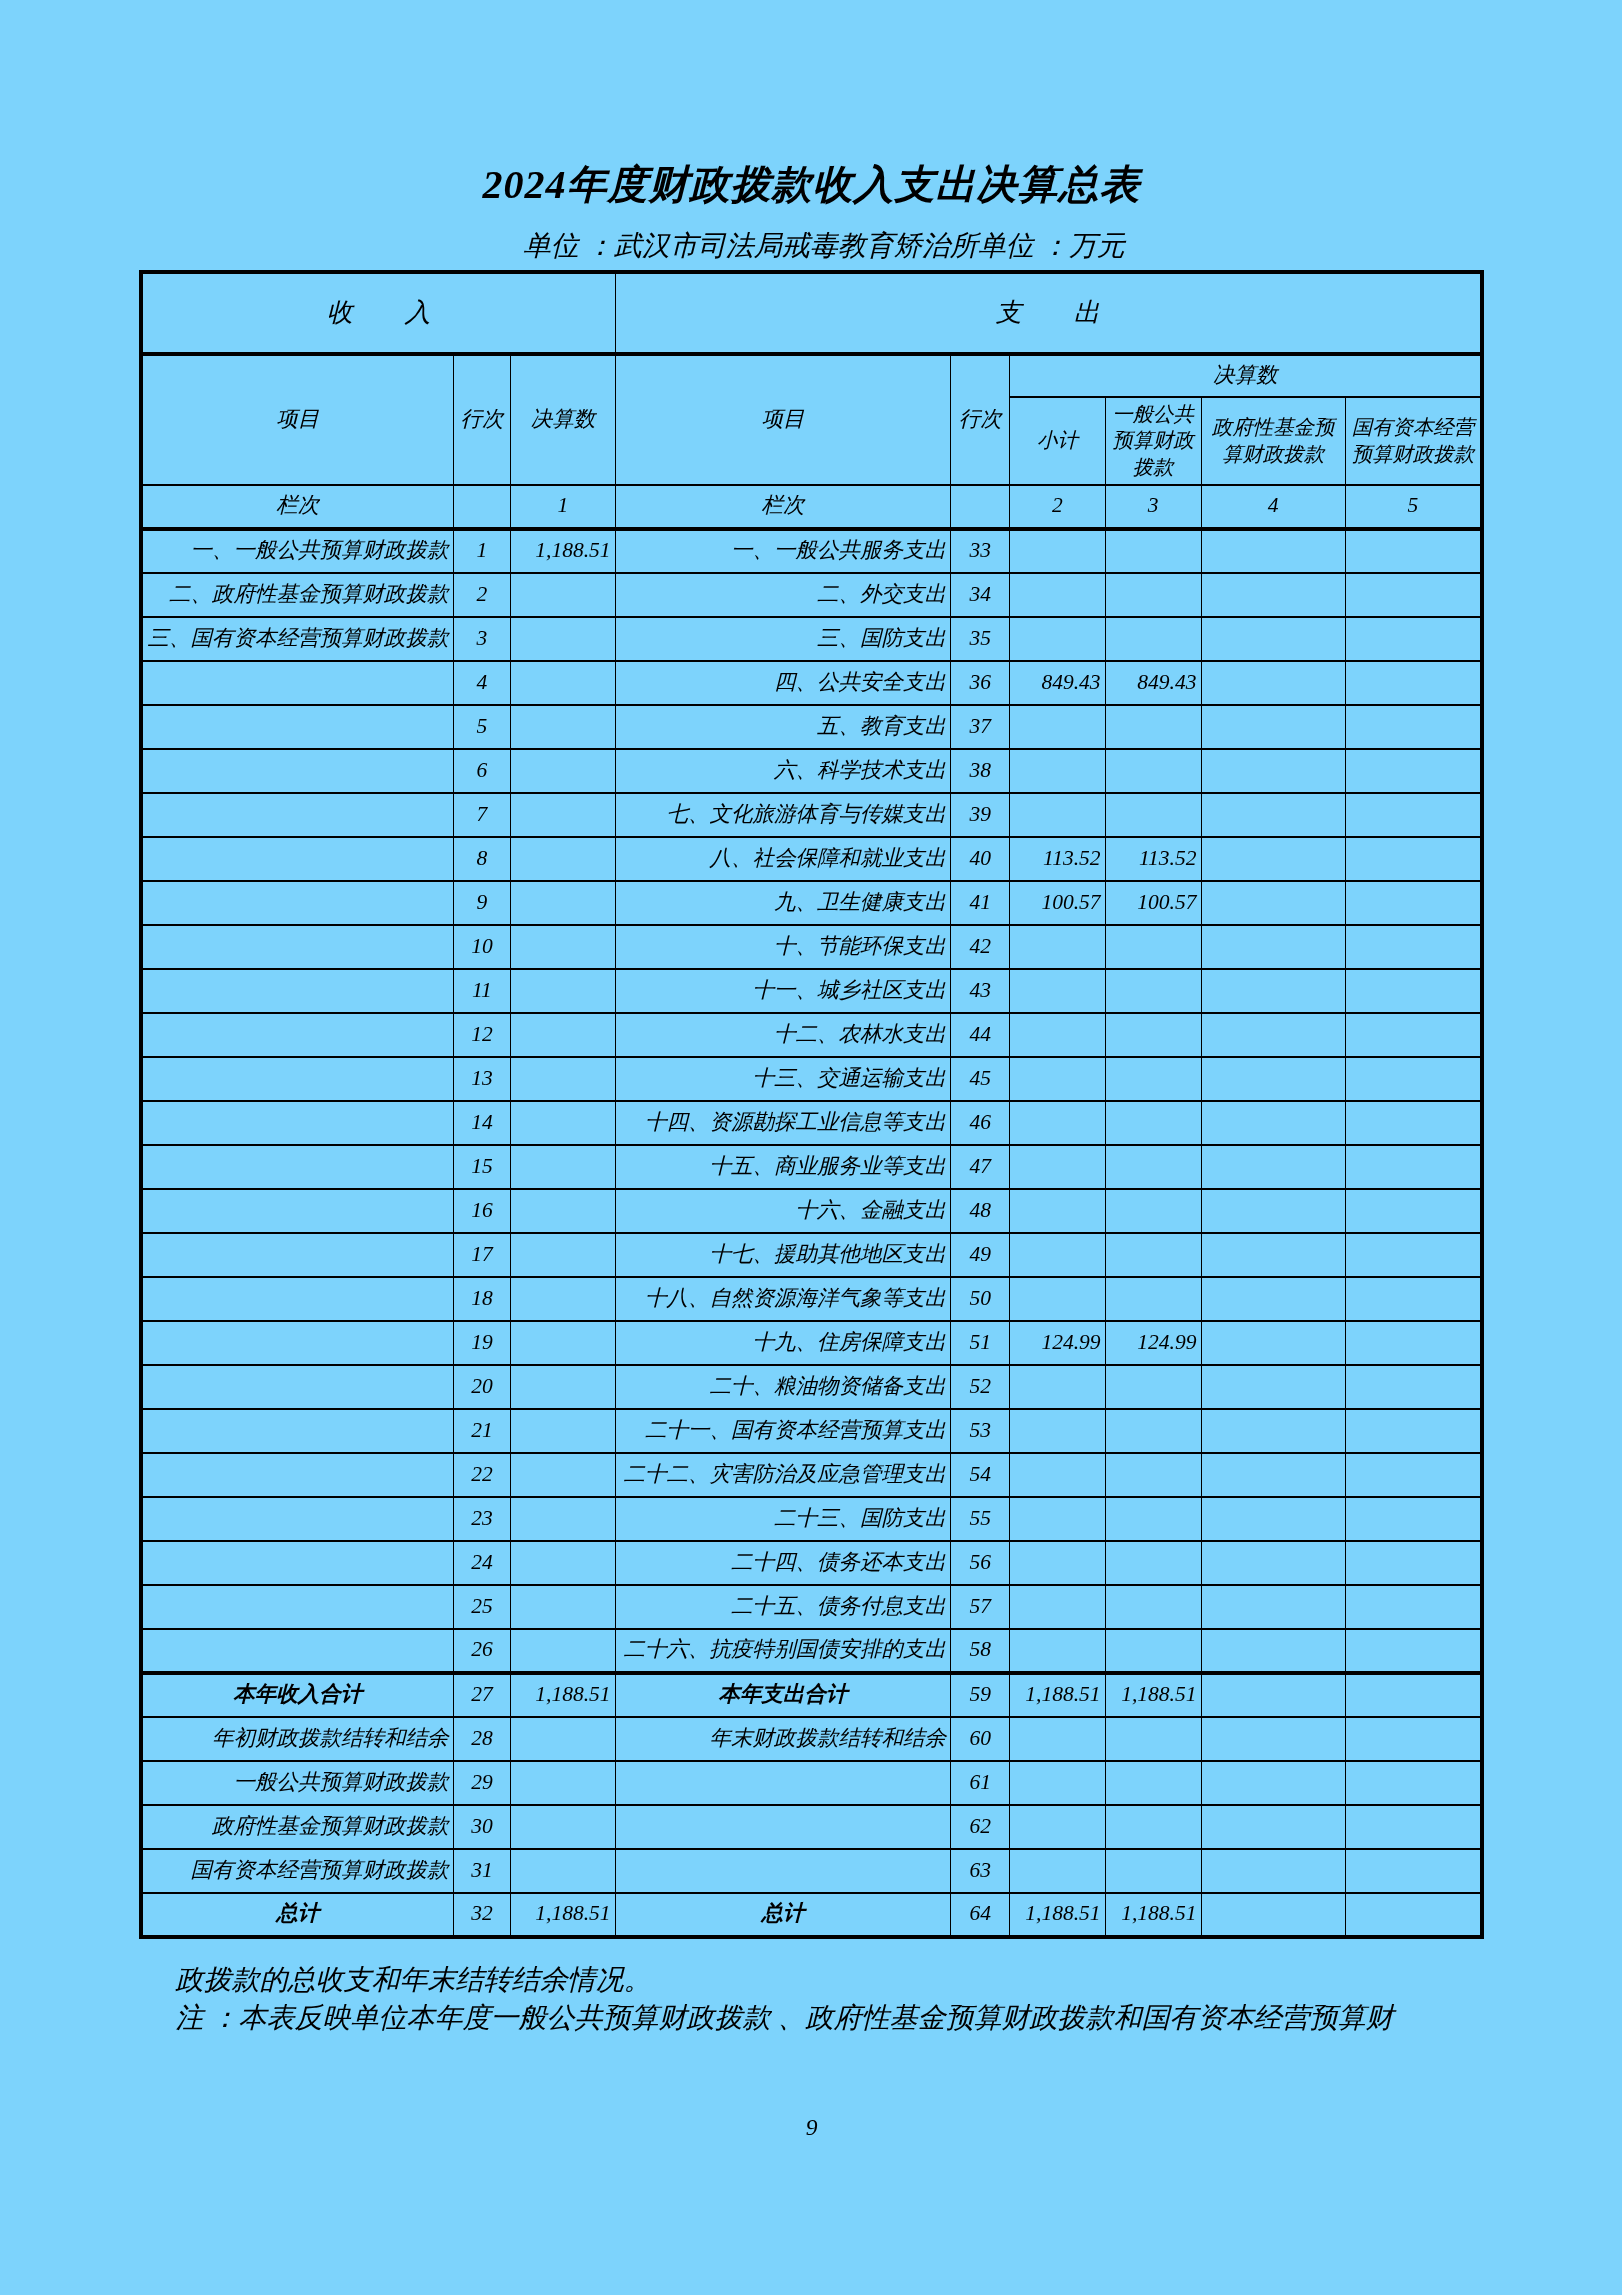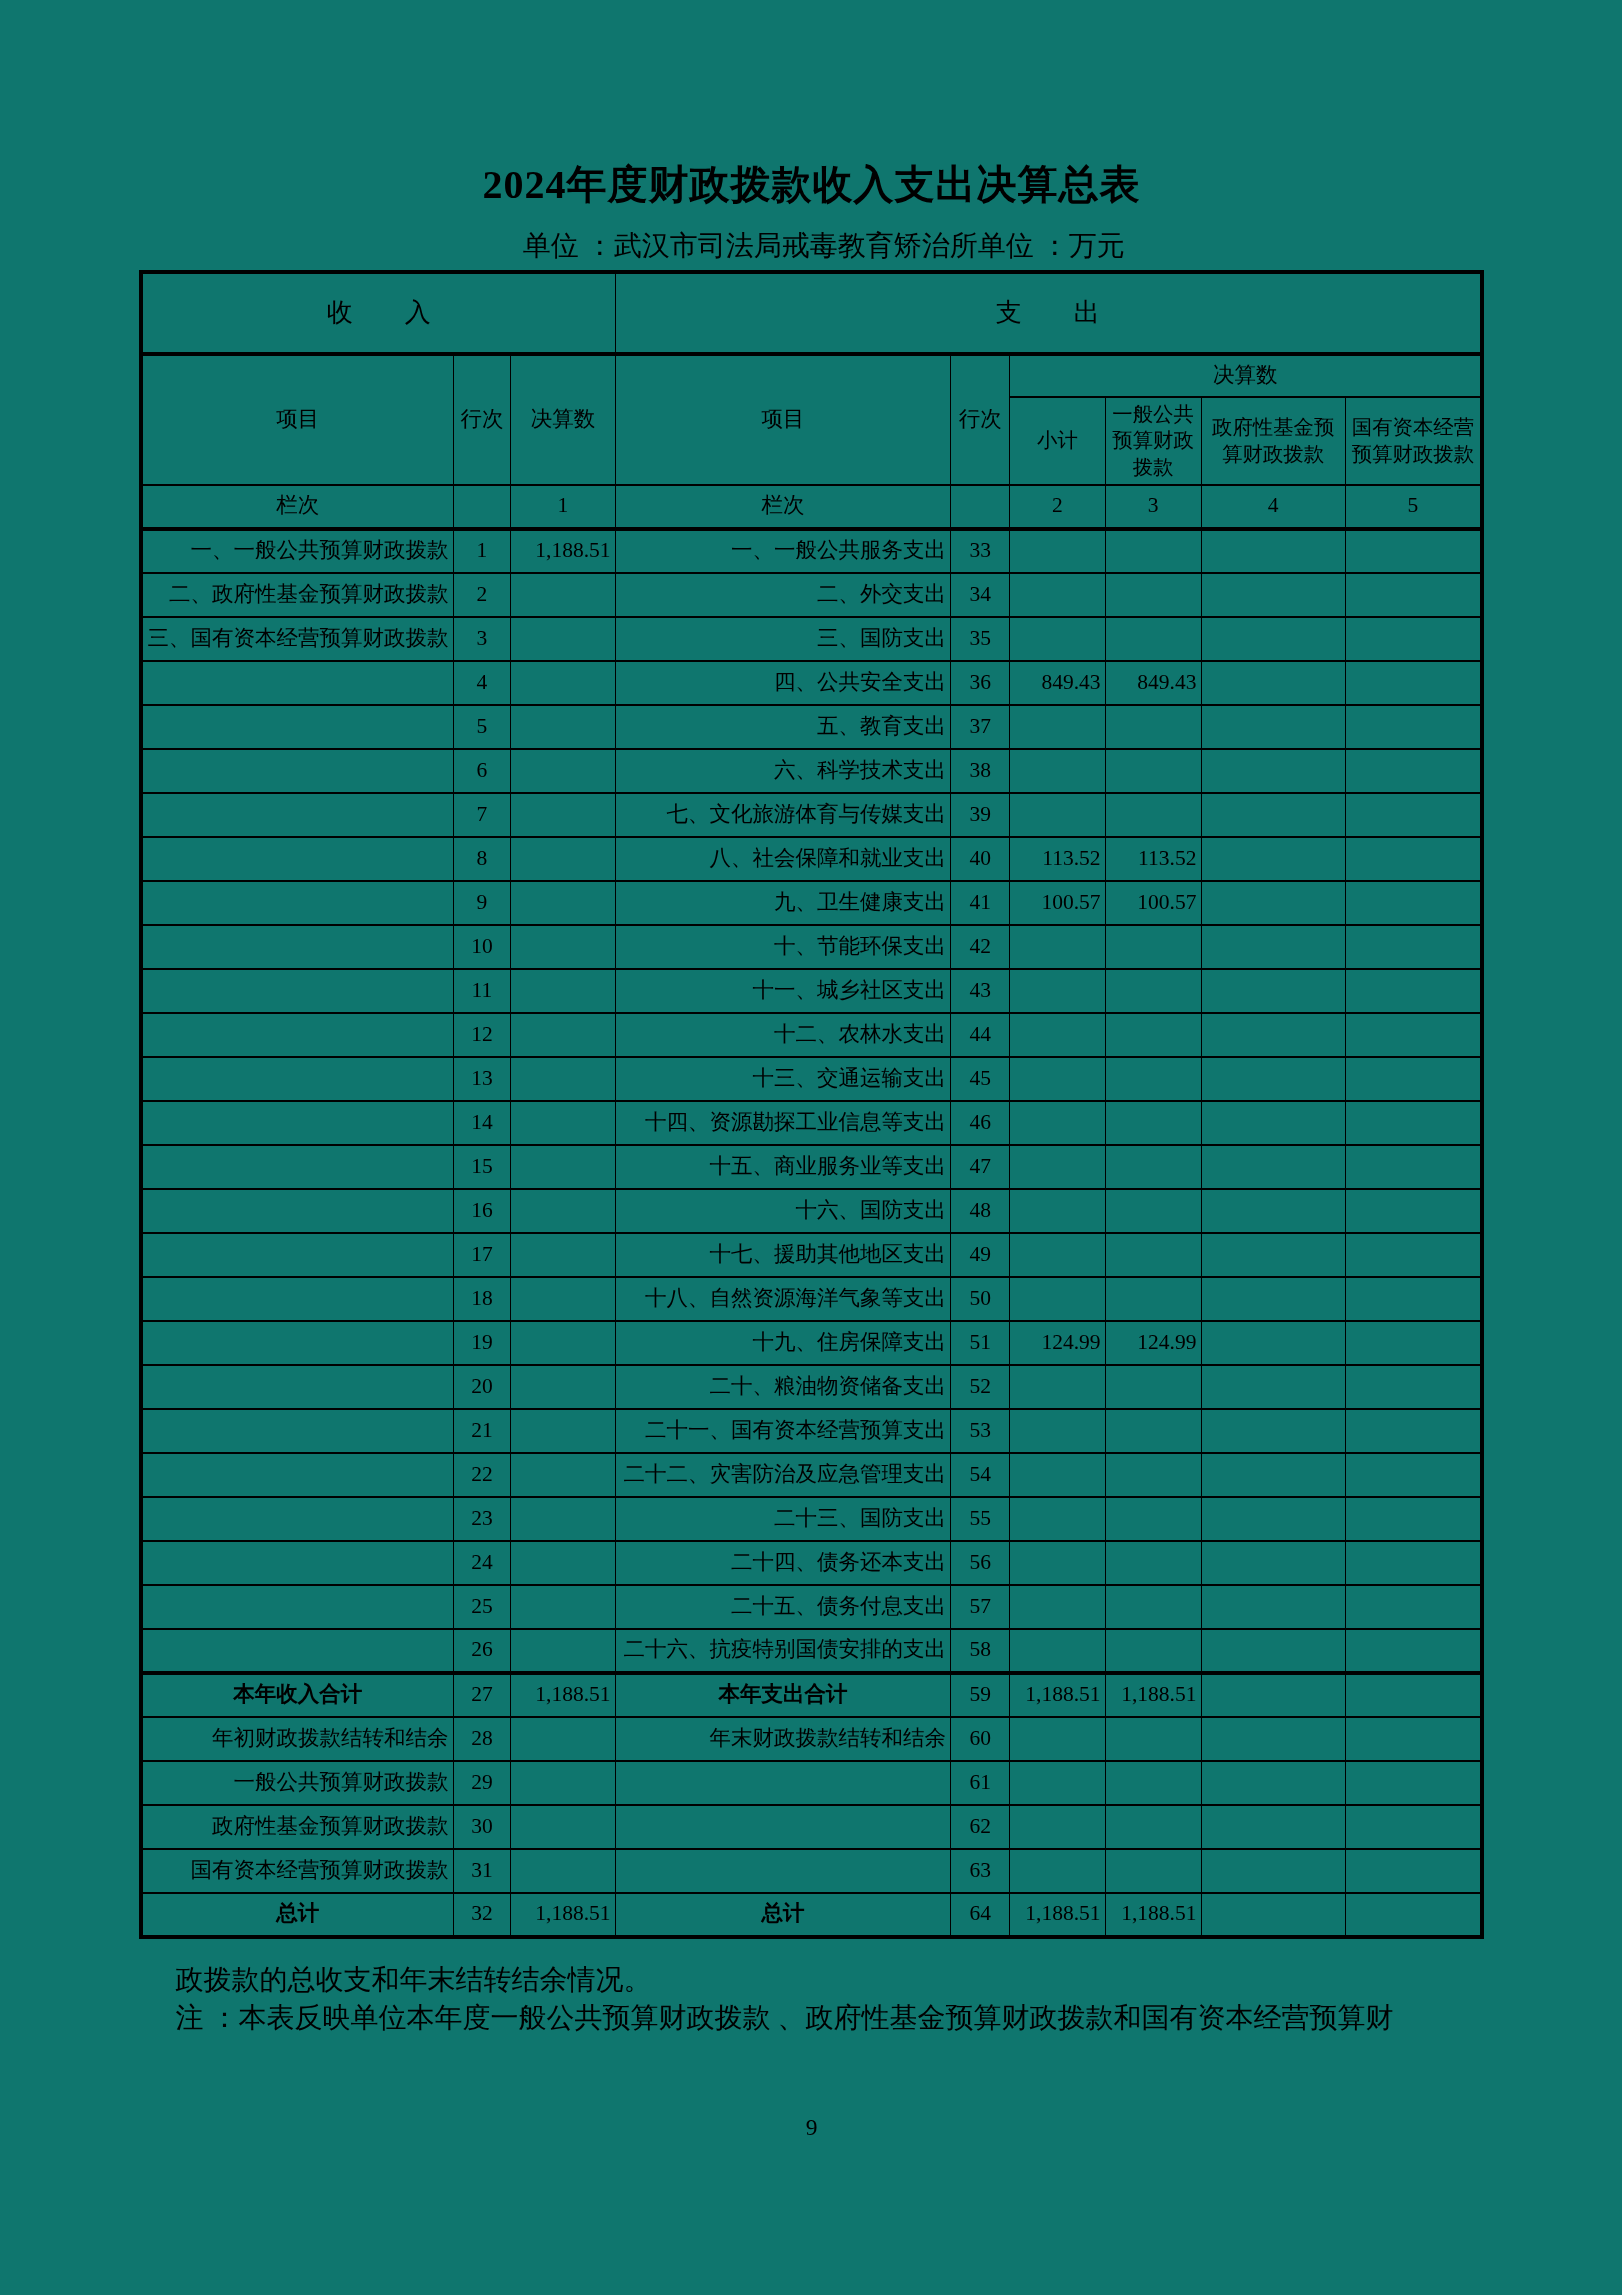--- a/index.html
+++ b/index.html
@@ -6,22 +6,23 @@
     margin: 0;
     padding: 0;
     background: #ffffff;
     color: #000000;
     font-family: "Liberation Serif", serif;
   }
   .page {
     position: relative;
     width: 1623px;
     height: 2295px;
-    background: #0f766e;
+    background: #7dd3fc;
     overflow: hidden;
+    font-style: italic;
   }
   .doc-title {
     margin: 0 auto;
     padding-top: 163px;
     width: 1345px;
     text-align: center;
     font-size: 40px;
     font-weight: bold;
     line-height: 43px;
     letter-spacing: 1px;
@@ -306,21 +307,21 @@
           <td class="c">47</td>
           <td class="r"></td>
           <td class="r"></td>
           <td class="r"></td>
           <td class="r"></td>
         </tr>
         <tr class="datarow">
           <td class="l"></td>
           <td class="c">16</td>
           <td class="r"></td>
-          <td class="l">十六、国防支出</td>
+          <td class="l">十六、金融支出</td>
           <td class="c">48</td>
           <td class="r"></td>
           <td class="r"></td>
           <td class="r"></td>
           <td class="r"></td>
         </tr>
         <tr class="datarow">
           <td class="l"></td>
           <td class="c">17</td>
           <td class="r"></td>

